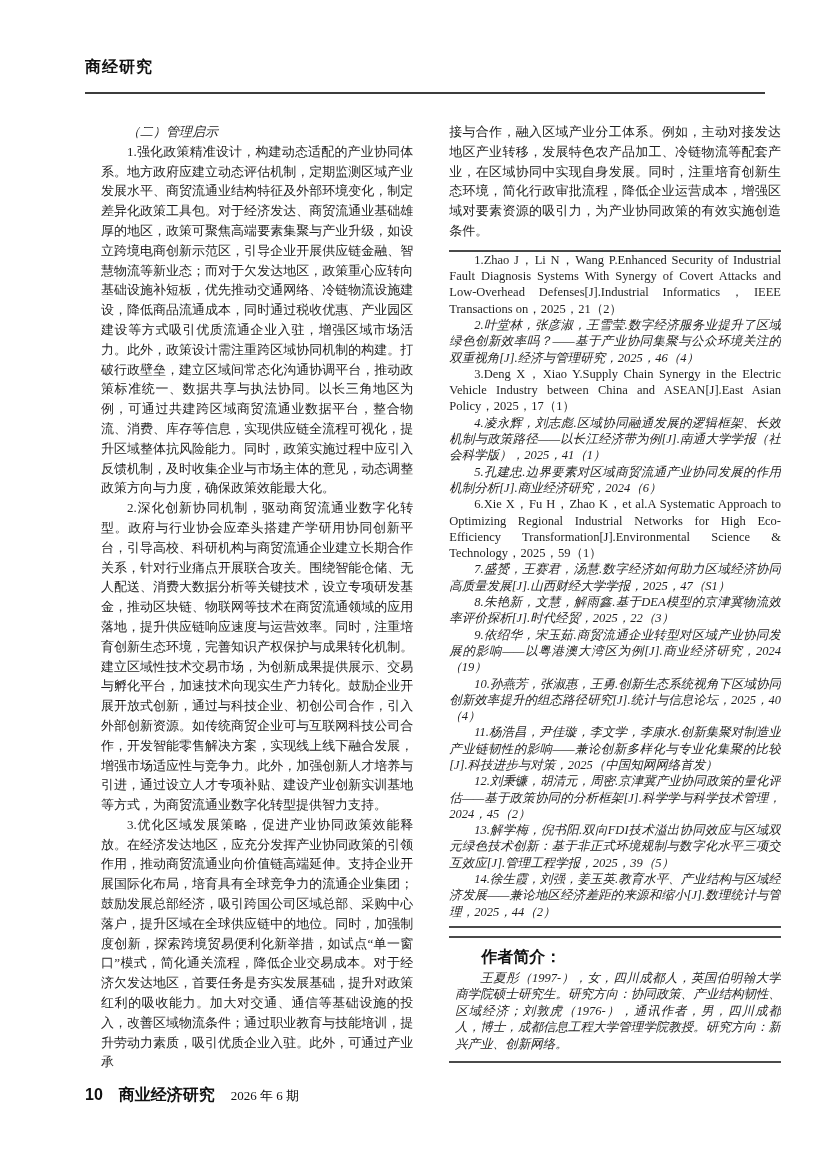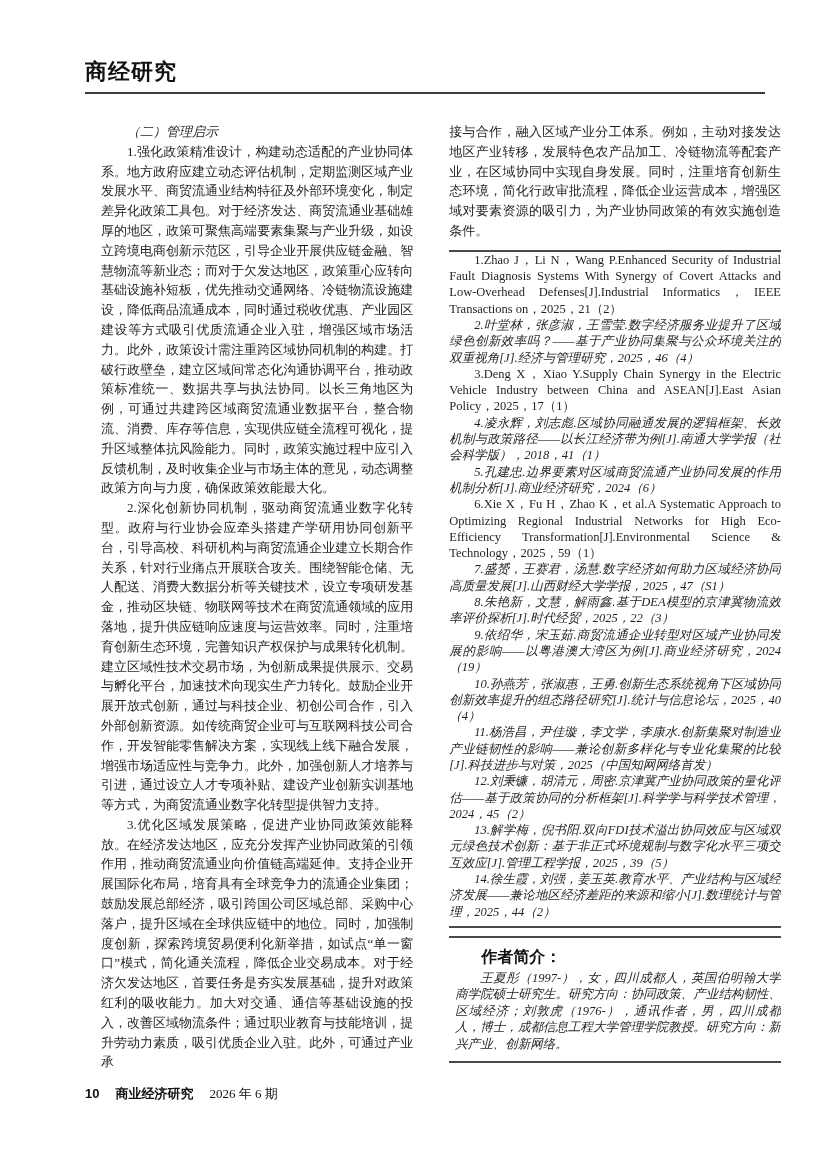--- a/index.html
+++ b/index.html
@@ -9,21 +9,21 @@
     width:827px; height:1160px;
     background:#ffffff;
     margin:0 auto;
     overflow:hidden;
     color:#1f1f1f;
     font-family:"Liberation Serif","DejaVu Serif",serif;
   }
   .header-title {
     position:absolute; left:85px; top:57px;
     font-family:"Liberation Sans","DejaVu Sans",sans-serif;
-    font-weight:bold; font-size:22px; letter-spacing:1px; color:#111;
+    font-weight:bold; font-size:16px; letter-spacing:1px; color:#111;
   }
   .header-rule {
     position:absolute; left:85px; top:92px;
     width:680px; height:2px; background:#3c3c3c;
   }
   .columns {
     position:absolute; left:101px; top:122px;
     width:680px; height:962px;
     display:flex; gap:36px; overflow:hidden;
   }
@@ -61,21 +61,21 @@
     font-size:12.5px; line-height:16.5px;
     text-indent:2em; text-align:justify;margin-left:6px;
   }
   .footer {
     position:absolute; left:85px; top:1085px;
     font-size:12.5px; color:#111;
     display:flex; align-items:baseline;
   }
   .footer .pgnum, .footer .jname {
     font-family:"Liberation Sans","DejaVu Sans",sans-serif;
-    font-weight:bold; font-size:13px;
+    font-weight:bold; font-size:16px;
   }
   .footer .jname { margin-left:16px; }
   .footer .issue { margin-left:16px; font-size:13px; }
 </style>
 </head>
 <body>
 
 <div class="page">
 
   <div class="header-title">商经研究</div>
@@ -92,21 +92,21 @@
 
     <div class="col-right body-text">
       <p class="cont-para">接与合作，融入区域产业分工体系。例如，主动对接发达地区产业转移，发展特色农产品加工、冷链物流等配套产业，在区域协同中实现自身发展。同时，注重培育创新生态环境，简化行政审批流程，降低企业运营成本，增强区域对要素资源的吸引力，为产业协同政策的有效实施创造条件。</p>
 
       <div class="rule-single"></div>
 
       <div class="refs">
         <p>1.Zhao J，Li N，Wang P.Enhanced Security of Industrial Fault Diagnosis Systems With Synergy of Covert Attacks and Low-Overhead Defenses[J].Industrial Informatics，IEEE Transactions on，2025，21（2）</p>
         <p class="kai">2.叶堂林，张彦淑，王雪莹.数字经济服务业提升了区域绿色创新效率吗？——基于产业协同集聚与公众环境关注的双重视角[J].经济与管理研究，2025，46（4）</p>
         <p>3.Deng X，Xiao Y.Supply Chain Synergy in the Electric Vehicle Industry between China and ASEAN[J].East Asian Policy，2025，17（1）</p>
-        <p class="kai">4.凌永辉，刘志彪.区域协同融通发展的逻辑框架、长效机制与政策路径——以长江经济带为例[J].南通大学学报（社会科学版），2018，41（1）</p>
+        <p class="kai">4.凌永辉，刘志彪.区域协同融通发展的逻辑框架、长效机制与政策路径——以长江经济带为例[J].南通大学学报（社会科学版），2025，41（1）</p>
         <p class="kai">5.孔建忠.边界要素对区域商贸流通产业协同发展的作用机制分析[J].商业经济研究，2024（6）</p>
         <p>6.Xie X，Fu H，Zhao K，et al.A Systematic Approach to Optimizing Regional Industrial Networks for High Eco-Efficiency Transformation[J].Environmental Science &amp; Technology，2025，59（1）</p>
         <p class="kai">7.盛赟，王赛君，汤慧.数字经济如何助力区域经济协同高质量发展[J].山西财经大学学报，2025，47（S1）</p>
         <p class="kai">8.朱艳新，文慧，解雨鑫.基于DEA模型的京津冀物流效率评价探析[J].时代经贸，2025，22（3）</p>
         <p class="kai">9.依绍华，宋玉茹.商贸流通企业转型对区域产业协同发展的影响——以粤港澳大湾区为例[J].商业经济研究，2024（19）</p>
         <p class="kai">10.孙燕芳，张淑惠，王勇.创新生态系统视角下区域协同创新效率提升的组态路径研究[J].统计与信息论坛，2025，40（4）</p>
         <p class="kai">11.杨浩昌，尹佳璇，李文学，李康水.创新集聚对制造业产业链韧性的影响——兼论创新多样化与专业化集聚的比较[J].科技进步与对策，2025（中国知网网络首发）</p>
         <p class="kai">12.刘秉镰，胡清元，周密.京津冀产业协同政策的量化评估——基于政策协同的分析框架[J].科学学与科学技术管理，2024，45（2）</p>
         <p class="kai">13.解学梅，倪书阳.双向FDI技术溢出协同效应与区域双元绿色技术创新：基于非正式环境规制与数字化水平三项交互效应[J].管理工程学报，2025，39（5）</p>
         <p class="kai">14.徐生霞，刘强，姜玉英.教育水平、产业结构与区域经济发展——兼论地区经济差距的来源和缩小[J].数理统计与管理，2025，44（2）</p>

